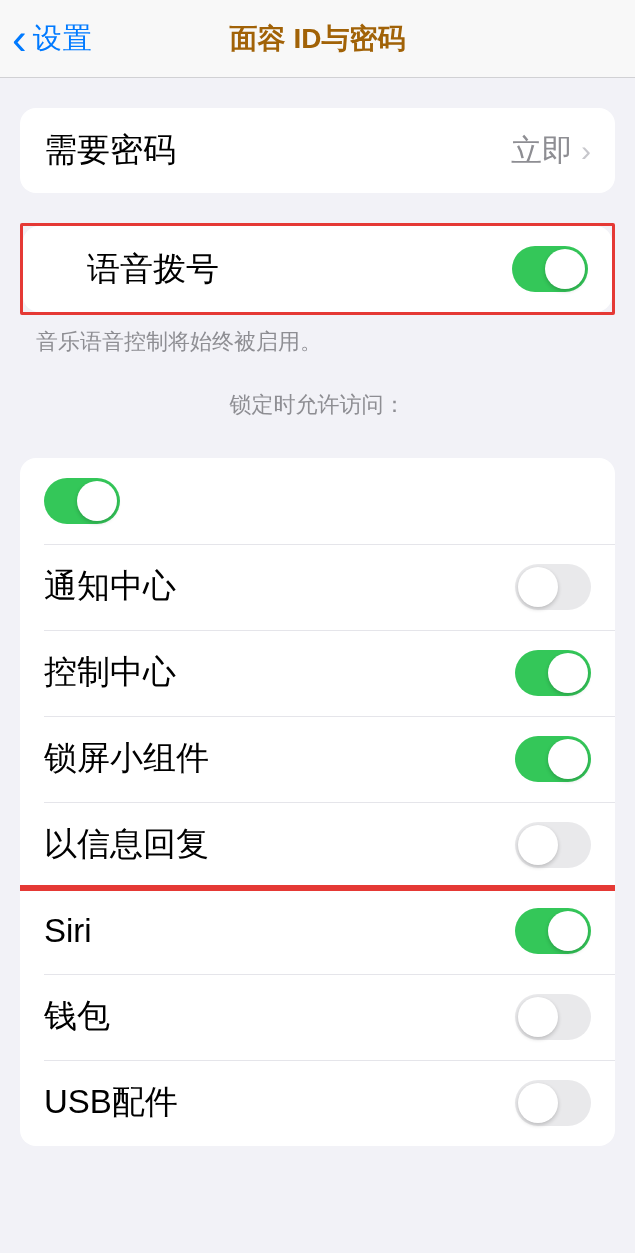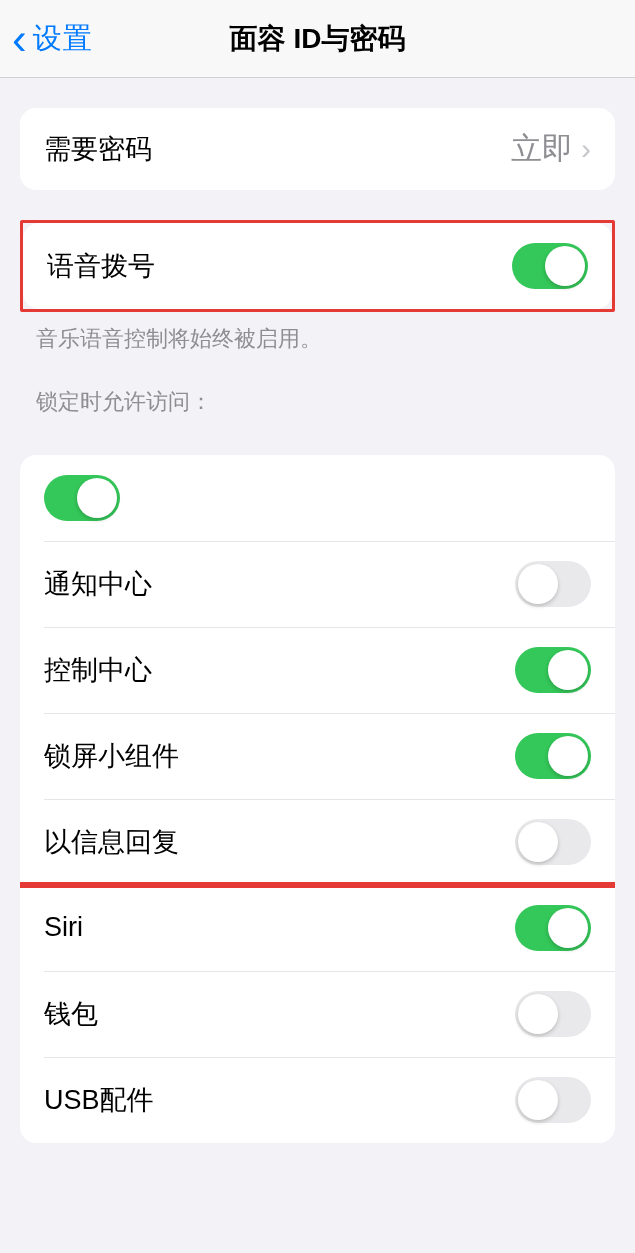--- a/index.html
+++ b/index.html
@@ -33,21 +33,21 @@
     .back-label {
       font-size: 29px;
       letter-spacing: 1px;
     }
     .nav-title {
       position: absolute;
       left: 50%;
       transform: translateX(-50%);
       font-size: 28px;
       font-weight: 600;
-      color: #000000;
+      color: #a16207;
     }
     .content {
       padding: 0;
     }
     .group {
       margin: 30px 20px 0 20px;
       background: #fff;
       border-radius: 16px;
       overflow: hidden;
     }
@@ -82,21 +82,21 @@
       right: -24px;
       top: 0;
       height: 1px;
       background: #e5e5ea;
     }
     .group .row:not(:first-child) {
       padding-left: 0;
       padding-right: 24px;
     }
     .row-label {
-      font-size: 27px;
+      font-size: 33px;
       color: #000;
     }
     .row-value {
       font-size: 31px;
       color: #8e8e93;
       margin-right: 8px;
     }
     .row-right {
       display: flex;
       align-items: center;
@@ -129,30 +129,32 @@
     .footer-text {
       font-size: 22px;
       color: #8e8e93;
       padding: 12px 16px 4px 36px;
       line-height: 1.4;
     }
     .header-text {
       font-size: 22px;
       color: #8e8e93;
       padding: 28px 36px 8px 36px;
+      text-align: center;
     }
     .highlight-box {
       border: 3px solid #e53935;
       border-radius: 2px;
     }
     .group-highlighted {
       margin: 30px 20px 0 20px;
     }
     .group-highlighted .group {
       margin: 0;
+      padding-left: 40px;
     }
     .group .row.row-highlighted-inner::before {
       content: "";
       position: absolute;
       left: -24px;
       right: 0;
       top: -3px;
       bottom: -3px;
       border: 3px solid #e53935;
       pointer-events: none;

